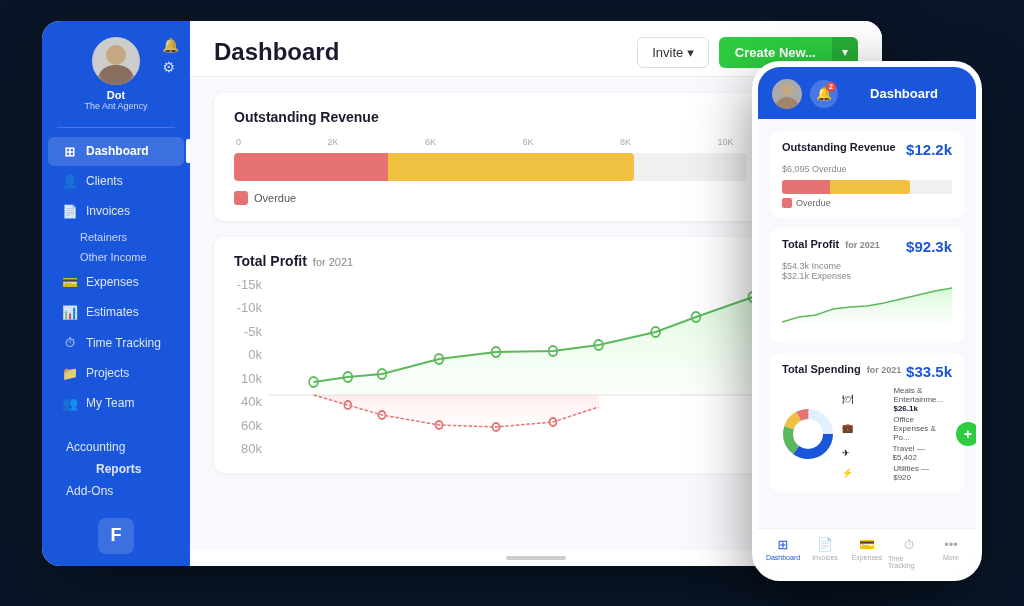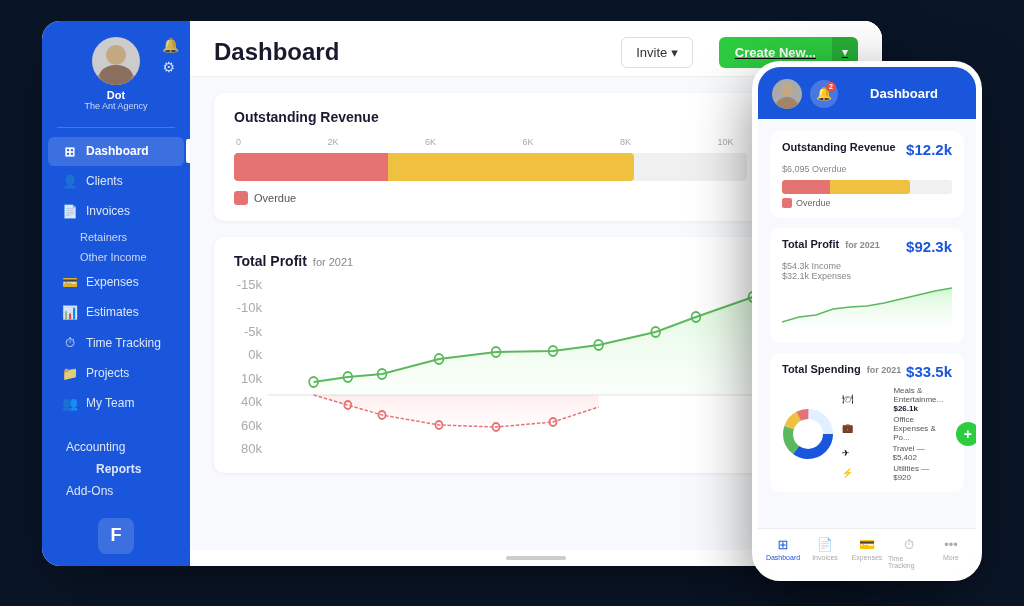--- a/index.html
+++ b/index.html
@@ -189,42 +189,41 @@
 
     .page-title {
       font-size: 24px;
       font-weight: 700;
       color: #1a1a2e;
     }
 
     .topbar-actions {
       display: flex;
       align-items: center;
-      gap: 26px;
+      gap: 10px;
     }
 
     .invite-btn {
       display: flex;
       align-items: center;
       gap: 4px;
       background: #fff;
       border: 1.5px solid #ddd;
       border-radius: 6px;
       padding: 7px 14px;
       font-size: 13px;
       color: #333;
       cursor: pointer;
     }
 
     .create-btn-group {
       display: flex;
       align-items: flex-start;
       border-radius: 6px;
       overflow: hidden;
-      text-decoration: underline;
     }
 
     .create-btn-main {
       background: #2ecc40;
       color: #fff;
       border: none;
       padding: 8px 16px;
       font-size: 13px;
       font-weight: 600;
       cursor: pointer;

